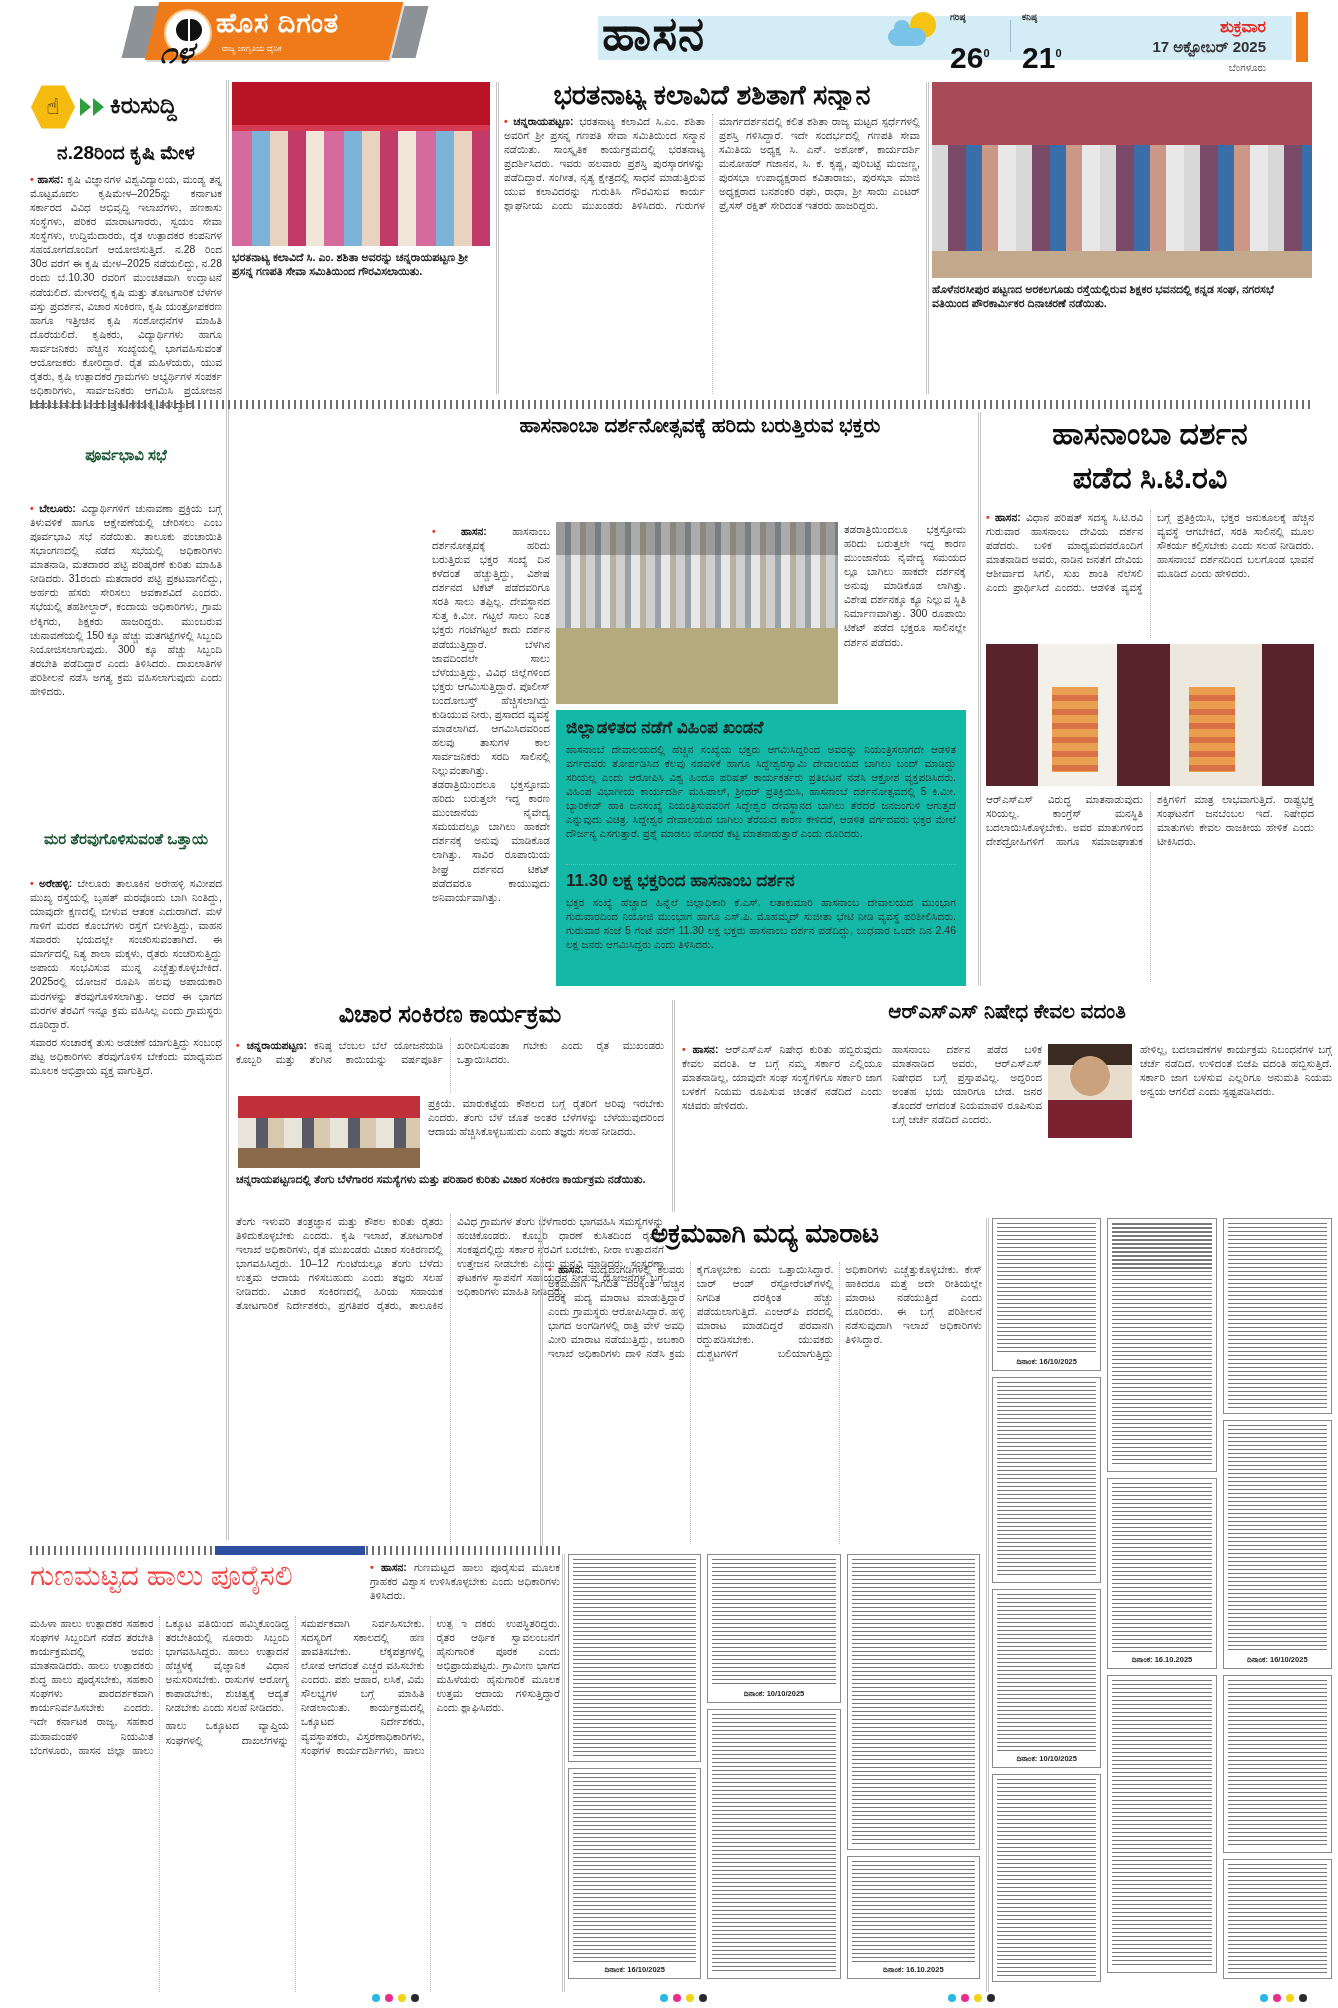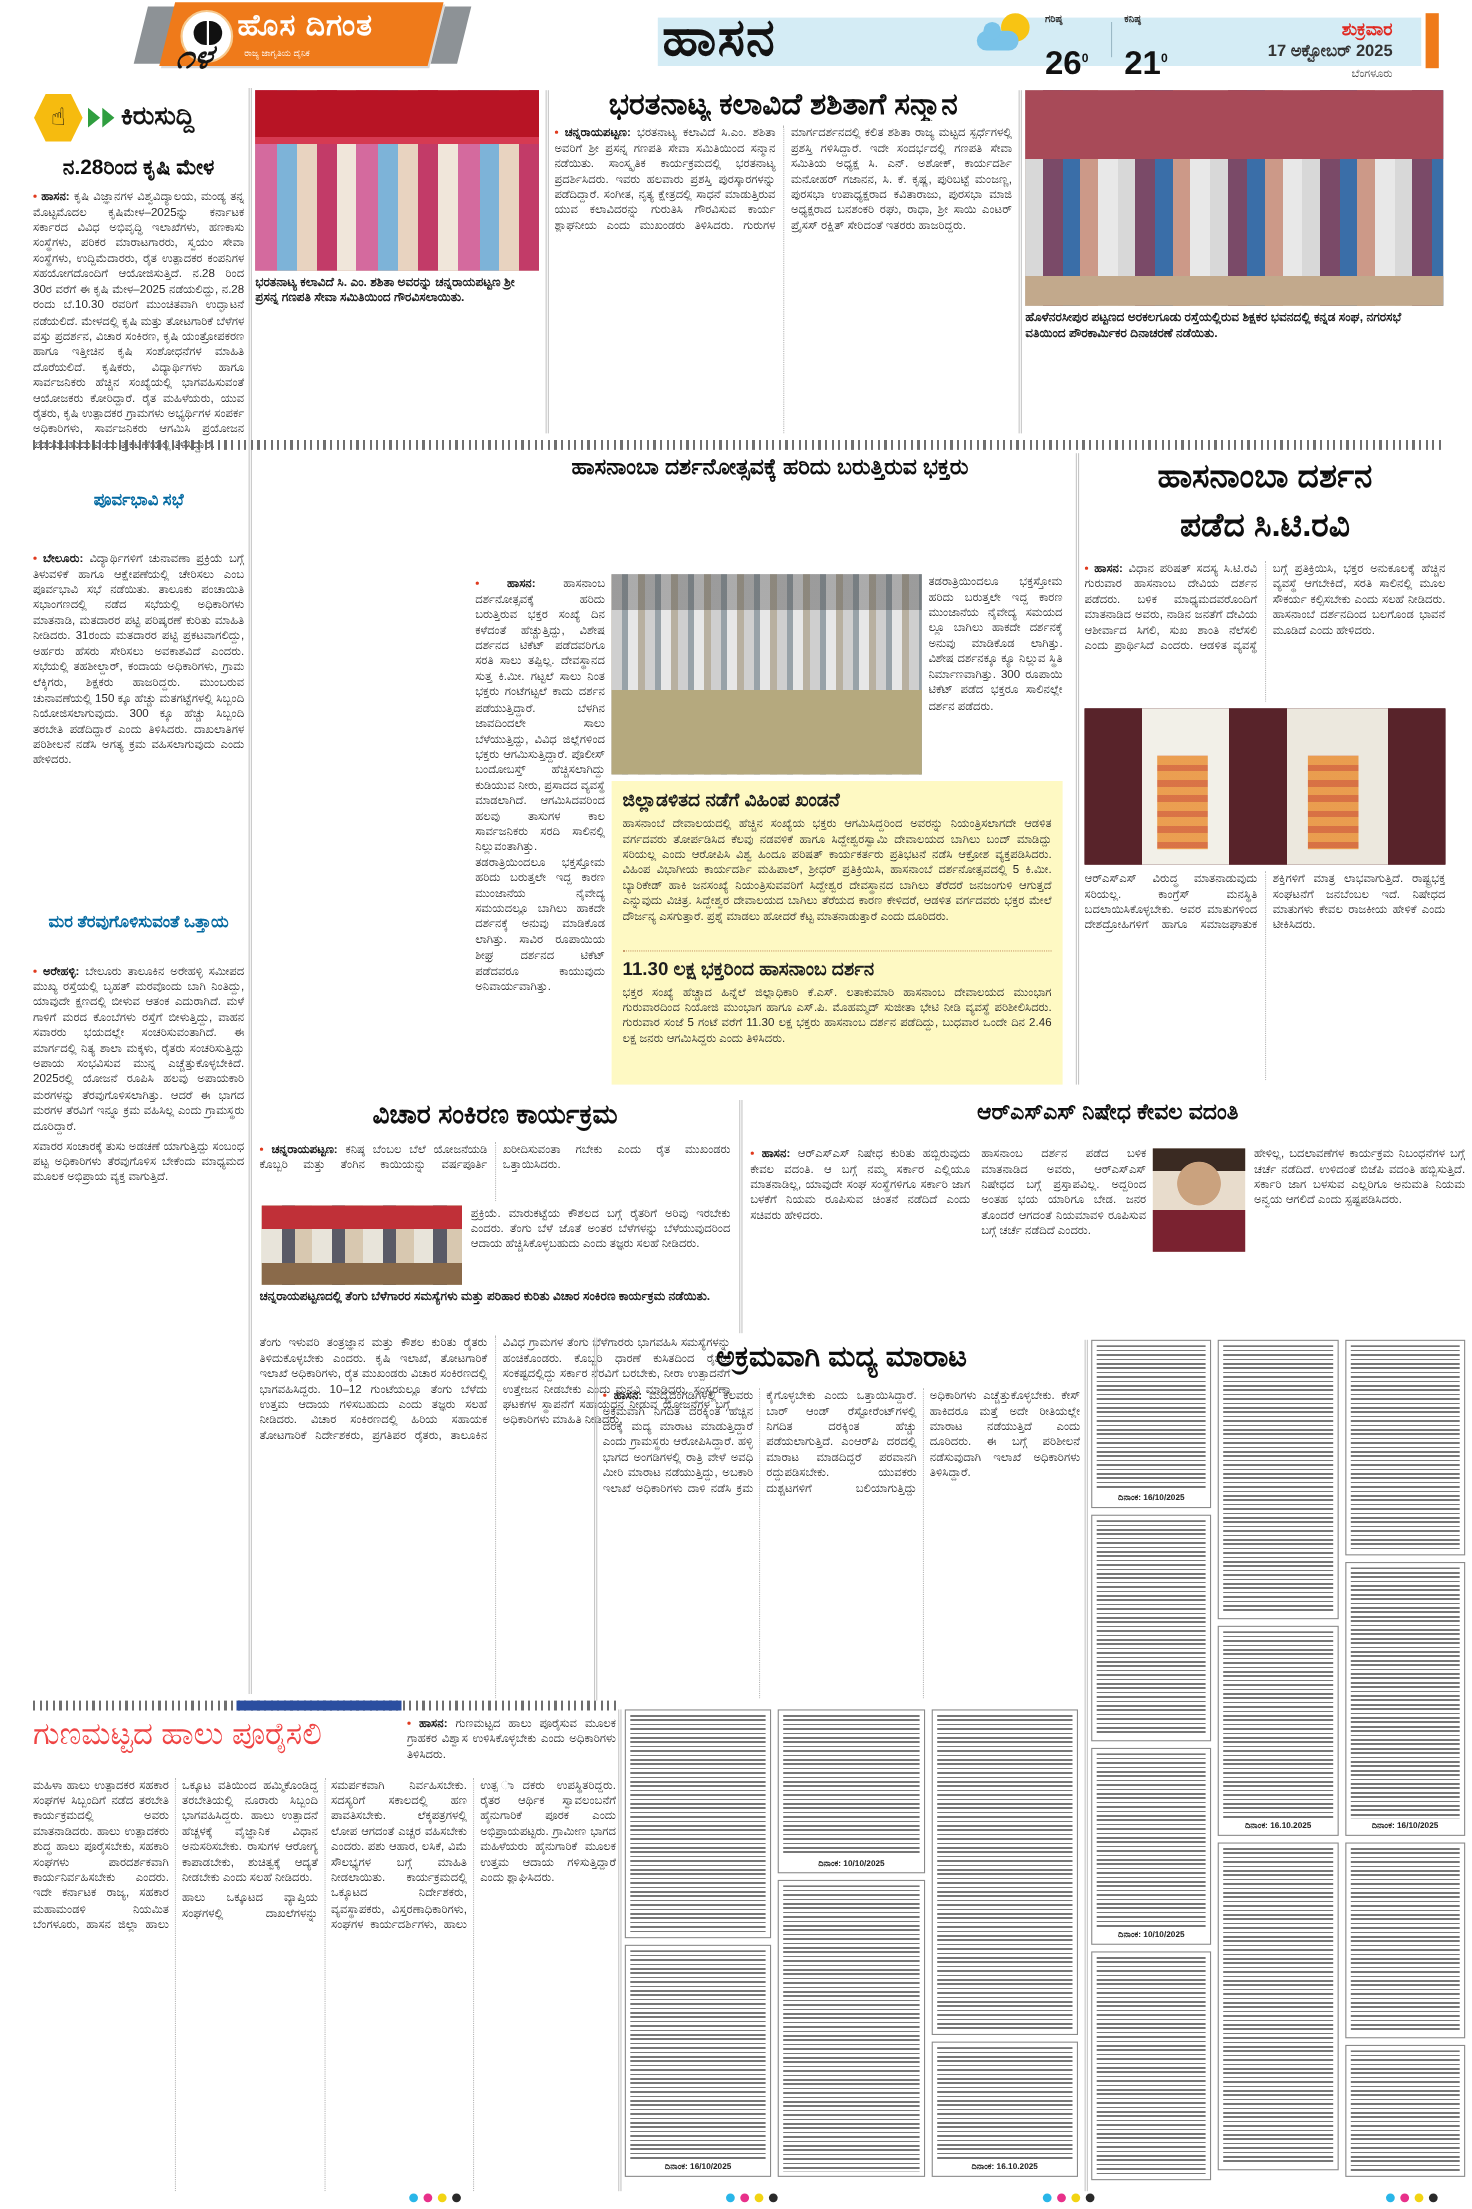--- a/index.html
+++ b/index.html
@@ -28,28 +28,28 @@
   .m-date{font-size:15px;font-weight:700;color:#333;text-align:right;}
   .m-place{font-size:10px;color:#444;text-align:right;}
   .m-obar{background:#ef7a1a;}
   
   .body-txt{font-size:10.5px;line-height:1.34;text-align:justify;color:#2a2a2a;overflow:hidden;}
   .para{margin:0 0 4px 0;}
   .bul{color:#e03a1e;font-weight:900;}
   .dl{font-weight:800;color:#111;}
   .h-c{text-align:center;font-weight:900;color:#0f0f0f;overflow:hidden;}
   .cap{font-size:11px;font-weight:700;line-height:1.3;color:#1b1b1b;overflow:hidden;}
-  .sub-h{text-align:center;font-weight:800;color:#0369a1;font-size:15px;line-height:1.25;overflow:hidden;}
+  .sub-h{text-align:center;font-weight:800;color:#14532d;font-size:15px;line-height:1.25;overflow:hidden;}
   .cols2{column-count:2;column-gap:14px;column-rule:1px dotted #b5b5b5;}
   .cols3{column-count:3;column-gap:12px;column-rule:1px dotted #b5b5b5;}
   .cols4{column-count:4;column-gap:12px;column-rule:1px dotted #b5b5b5;}
   .vrule{width:0;border-left:3px double #c6c6c6;}
   .hatch{background:repeating-linear-gradient(90deg,#6f6f6f 0 2px,transparent 2px 6px);}
   .blue-seg{background:#2b4ea0;}
-  .peach{background:#fef9c3;}
+  .peach{background:#14b8a6;}
   .peach-t{font-size:17px;font-weight:800;color:#1d1d1d;}
   .dot-rule{border-top:1px dotted #c89a6a;margin:6px 0;}
   
   .ph{overflow:hidden;}
   .ph-stage{background:
     linear-gradient(180deg,#b81425 0 26%,#d63a52 26% 30%,transparent 30%),
     repeating-linear-gradient(90deg,#d46a9e 0 20px,#7db3d8 20px 38px,#e8d3c0 38px 56px,#c23b68 56px 74px,#f0e6da 74px 92px),
     #c98;}
   .ph-group{background:
     linear-gradient(180deg,#a84a58 0 32%,transparent 32%),

